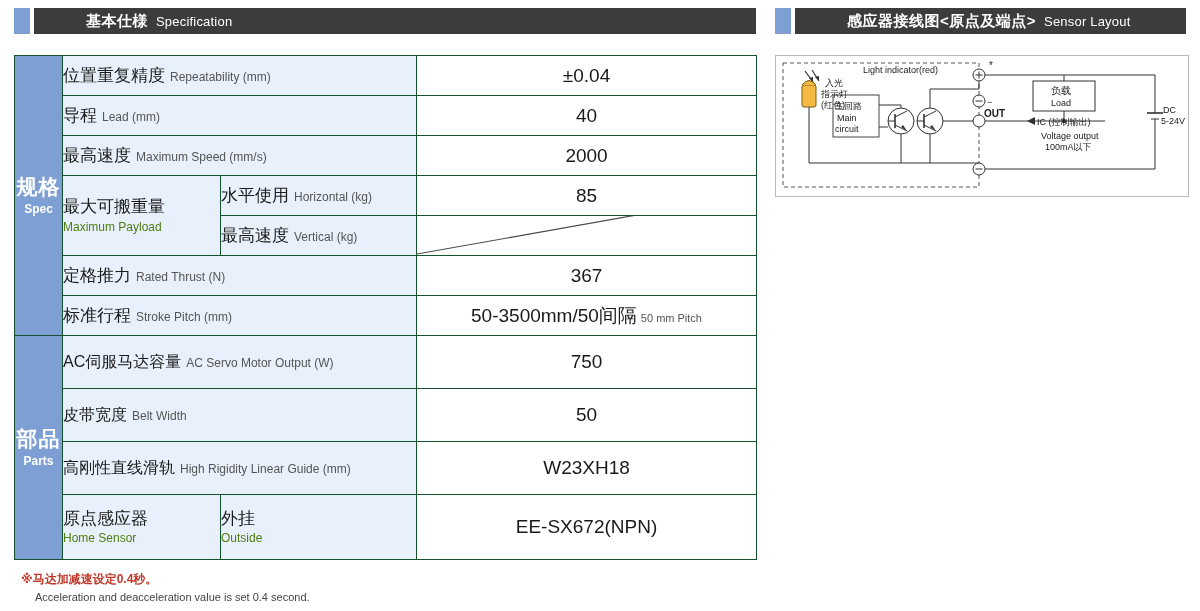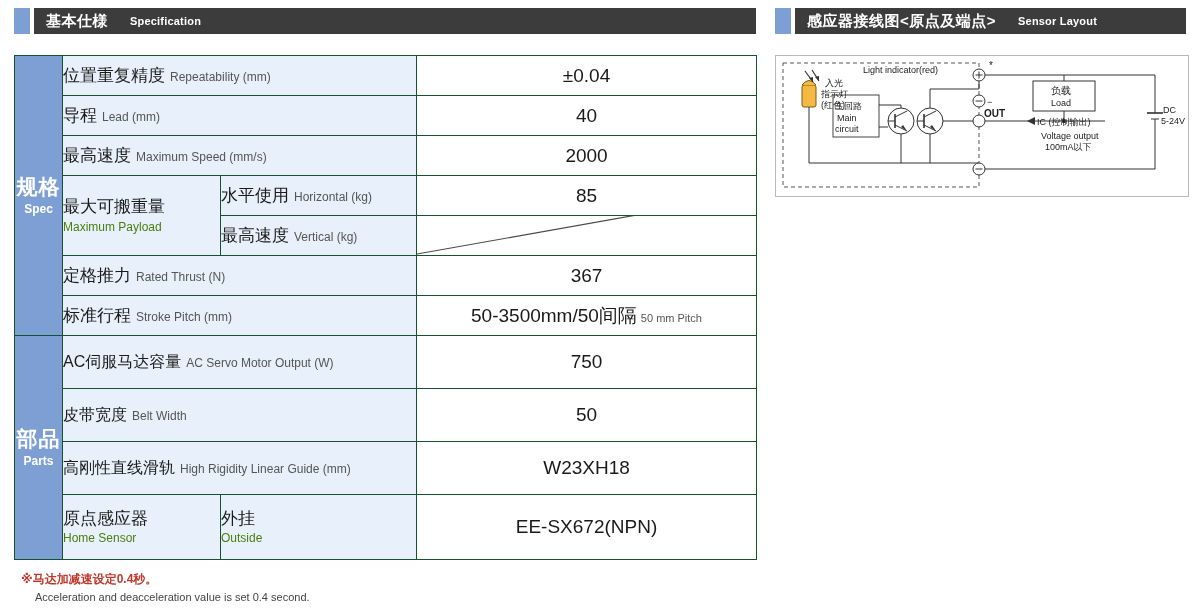--- a/index.html
+++ b/index.html
@@ -11,22 +11,22 @@
     overflow:hidden;
   }
   .page{position:relative;width:1200px;height:611px;}
 
   
   .sec-head{position:absolute;display:flex;align-items:center;height:26px;}
   .sec-head .bar{width:16px;height:26px;background:#7d9fd3;flex:0 0 auto;}
   .sec-head .bar2{width:4px;height:26px;background:#ffffff;flex:0 0 auto;}
   .sec-head .hd{height:26px;background:#3c3c3c;color:#fff;display:flex;align-items:center;
      padding:0 14px 0 12px;flex:1 1 auto;white-space:nowrap;}
-  .hd .cn{font-size:15px;font-weight:bold;letter-spacing:.5px;}
-  .hd .en{font-size:11px;font-weight:bold;margin-left:22px;letter-spacing:.2px;}
+  .hd .cn{font-size:15px;font-weight:bold;letter-spacing:.5px;margin-left:40px;}
+  .hd .en{font-size:13px;font-weight:normal;margin-left:8px;letter-spacing:.2px;}
 
   #spec-head{left:14px;top:8px;width:742px;}
   #sensor-head{left:775px;top:8px;width:411px;}
 
   
   .spec-wrap{position:absolute;left:14px;top:55px;width:742px;}
   table.spec{border-collapse:collapse;width:742px;table-layout:fixed;}
   table.spec td{border:1px solid #14532d;padding:0;vertical-align:middle;}
   .sidecell{
     width:48px;background:#7d9fd3;color:#fff;text-align:center;vertical-align:middle;

